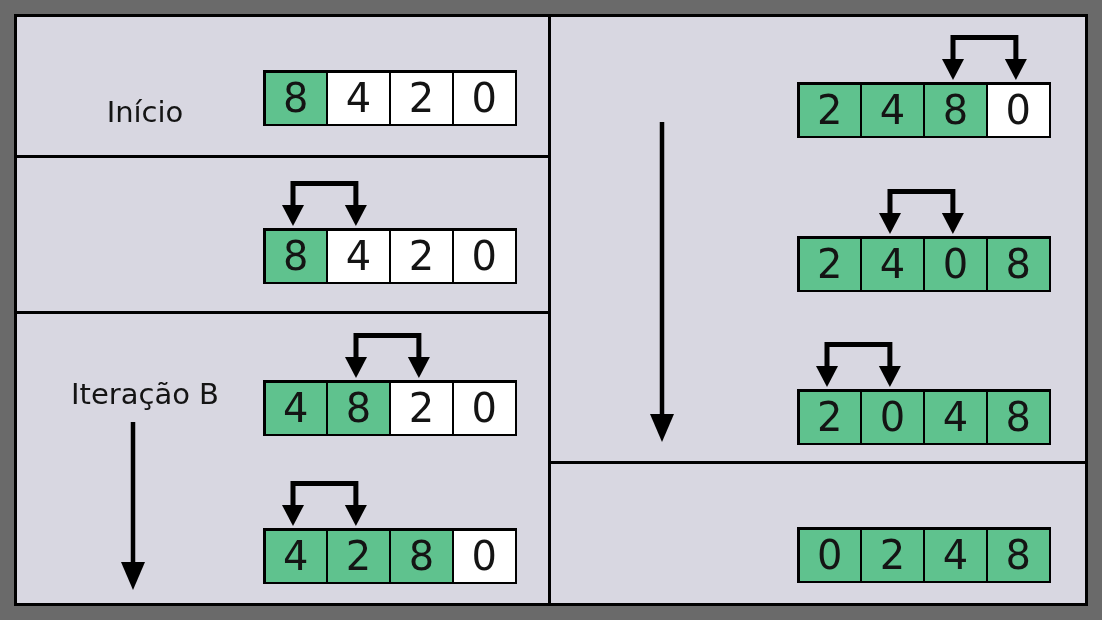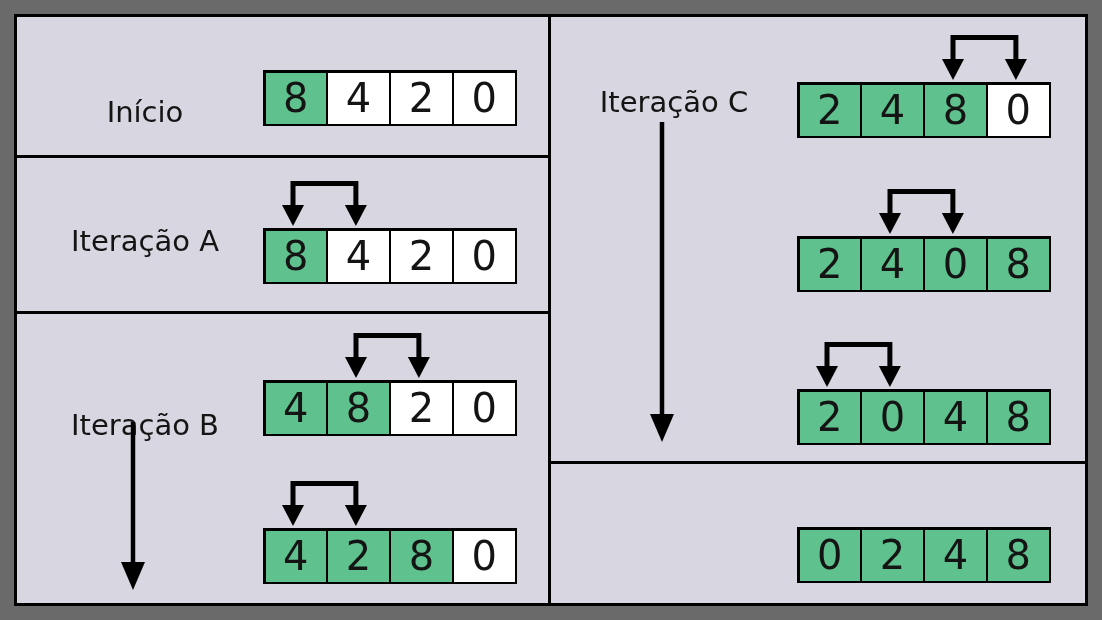--- a/index.html
+++ b/index.html
@@ -44,23 +44,21 @@
 
 <div id="stage">
   <div id="board">
 
     <div class="divider" style="left:531px;top:0;width:3px;height:586px;"></div>
     <div class="divider" style="left:0;top:138px;width:531px;height:3px;"></div>
     <div class="divider" style="left:0;top:294px;width:531px;height:3px;"></div>
     <div class="divider" style="left:534px;top:444px;width:534px;height:3px;"></div>
 
     <div class="section-label" style="left:38px;top:78px;width:180px;">Início</div>
-    <div class="section-label" style="left:33px;top:207px;width:190px;">Iteração A</div>
-    <div class="section-label" style="left:33px;top:360px;width:190px;margin-top:31px;">Iteração B</div>
-    <div class="section-label" style="left:562px;top:68px;width:190px;">Iteração C</div>
+    <div class="section-label" style="left:33px;top:360px;width:190px;">Iteração B</div>
 
     <svg class="flow-arrow" style="left:103px;top:405px;" width="26" height="168" viewBox="0 0 26 168">
       <line x1="13" y1="0" x2="13" y2="140" stroke="#000" stroke-width="4.5"></line>
       <polygon points="1,140 25,140 13,168" fill="#000"></polygon>
     </svg>
     <svg class="flow-arrow" style="left:632px;top:105px;" width="26" height="320" viewBox="0 0 26 320">
       <line x1="13" y1="0" x2="13" y2="292" stroke="#000" stroke-width="4.5"></line>
       <polygon points="1,292 25,292 13,320" fill="#000"></polygon>
     </svg>
 

